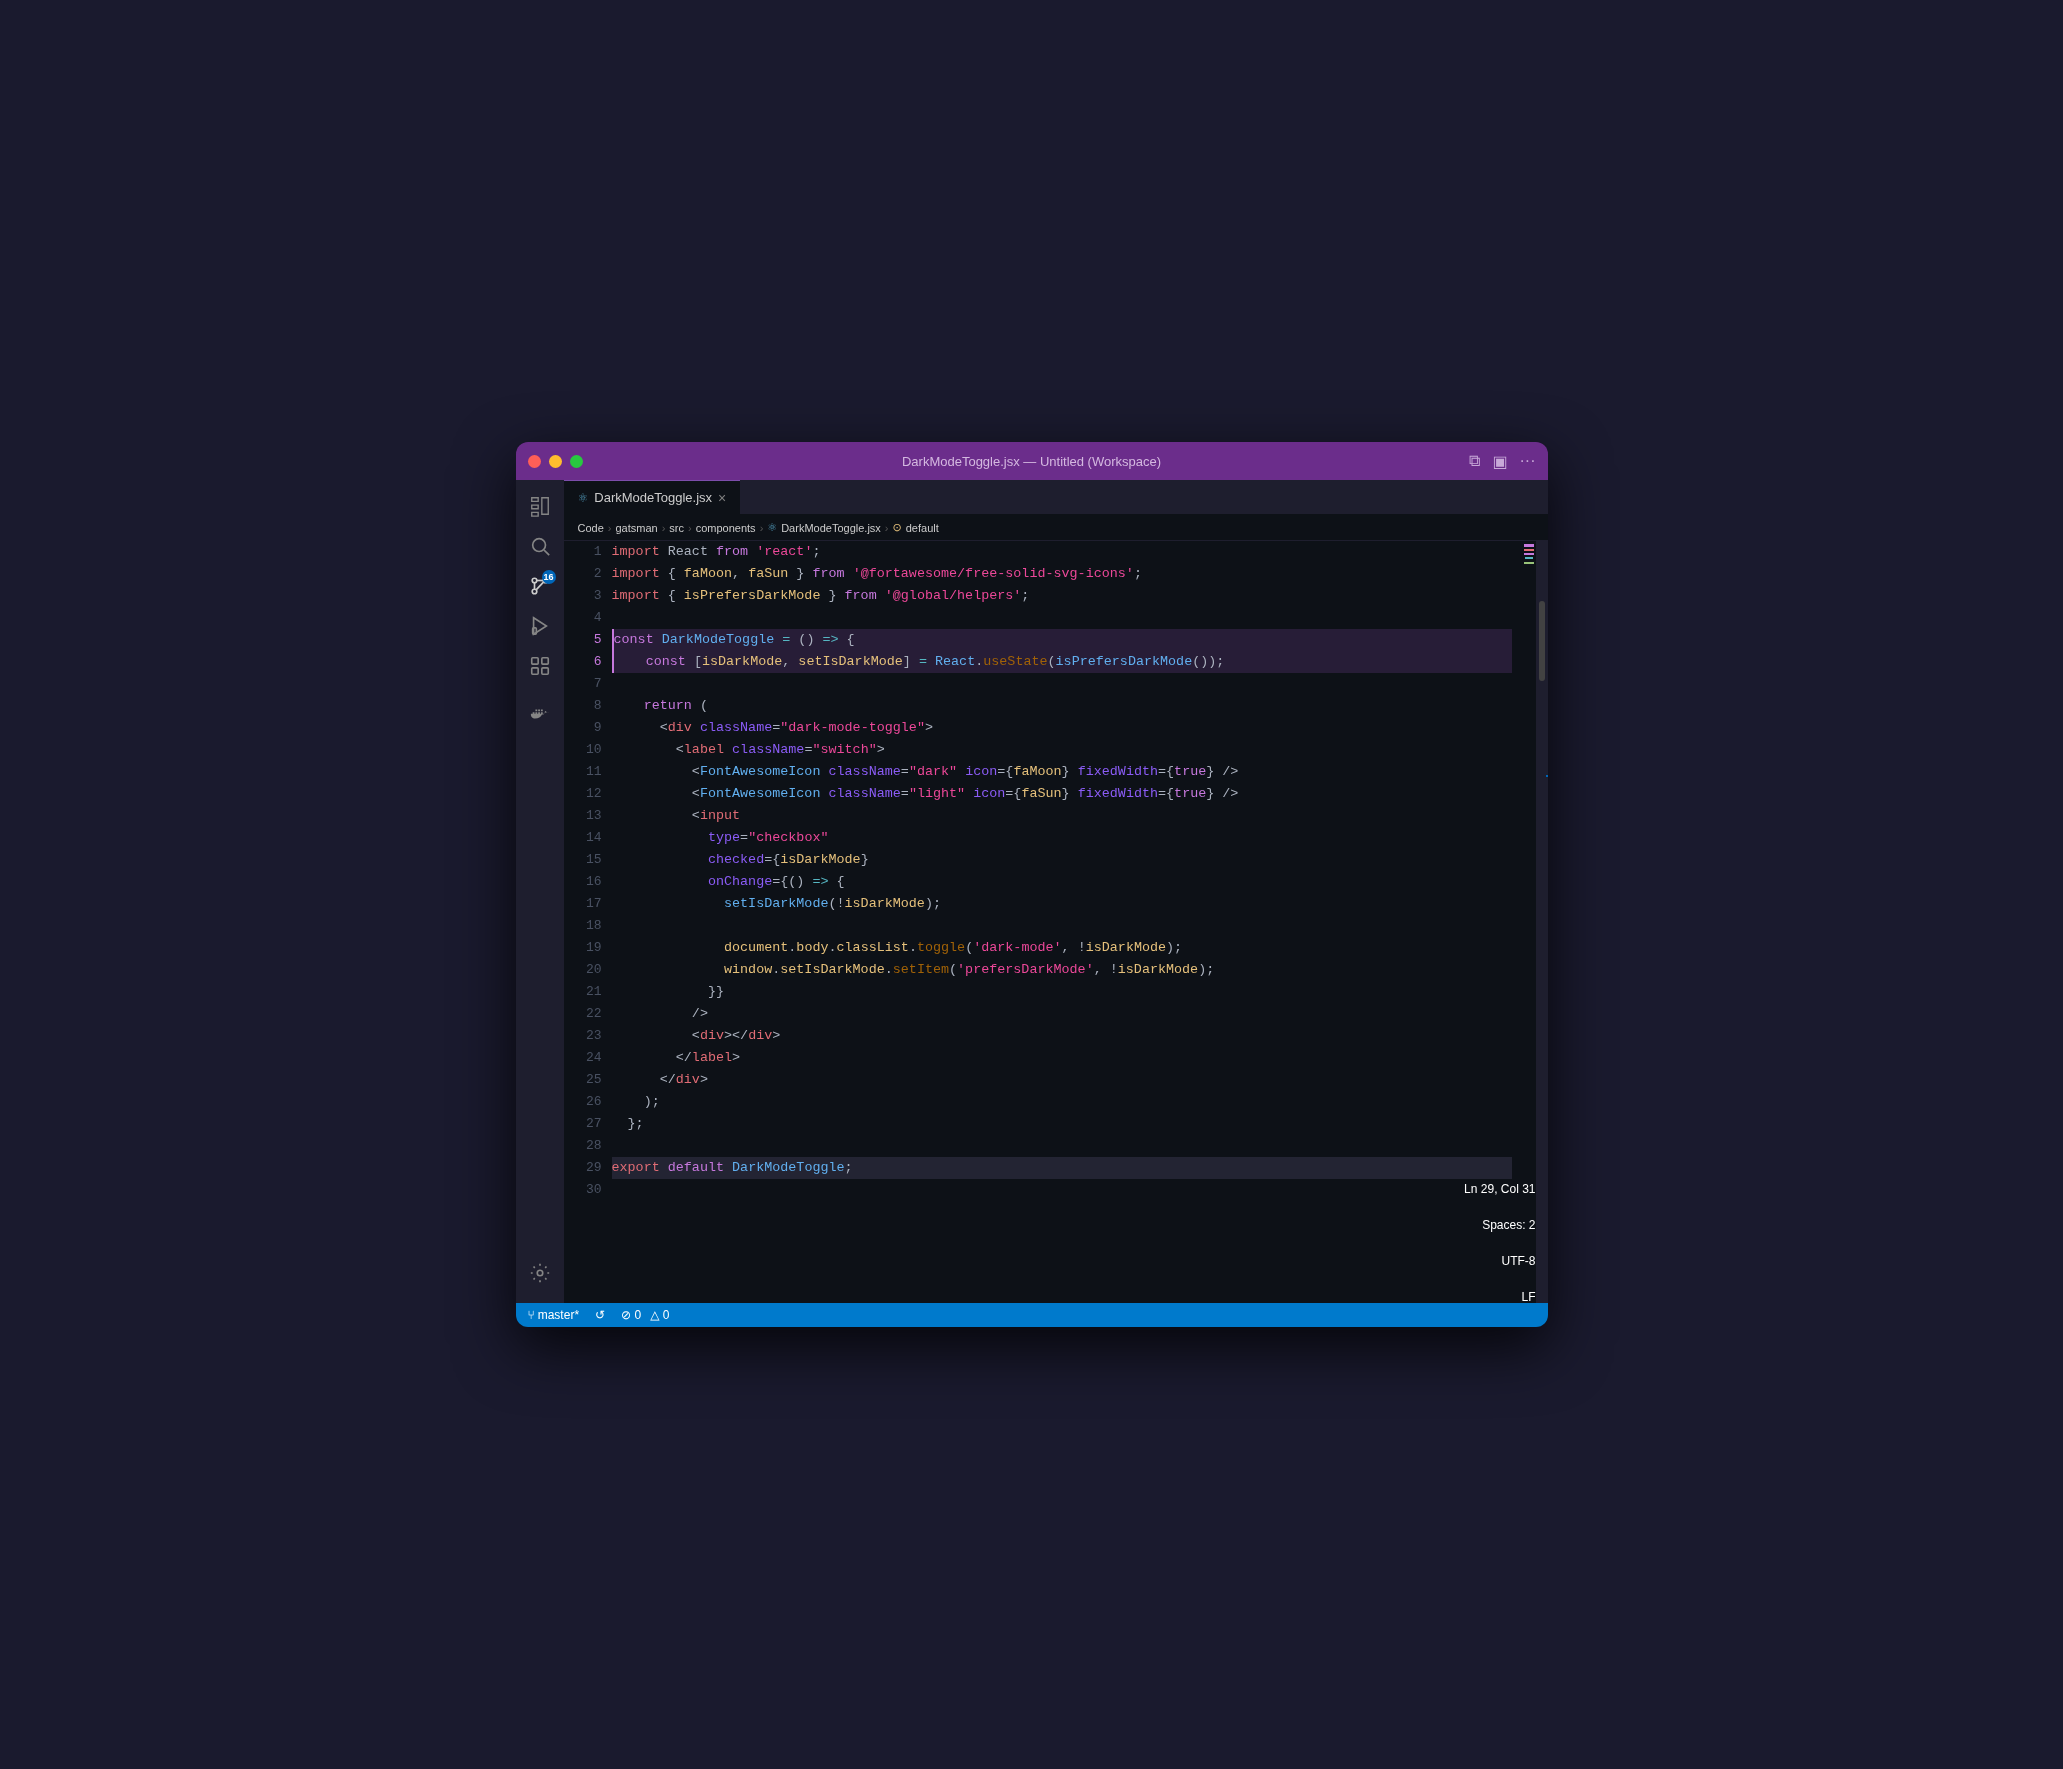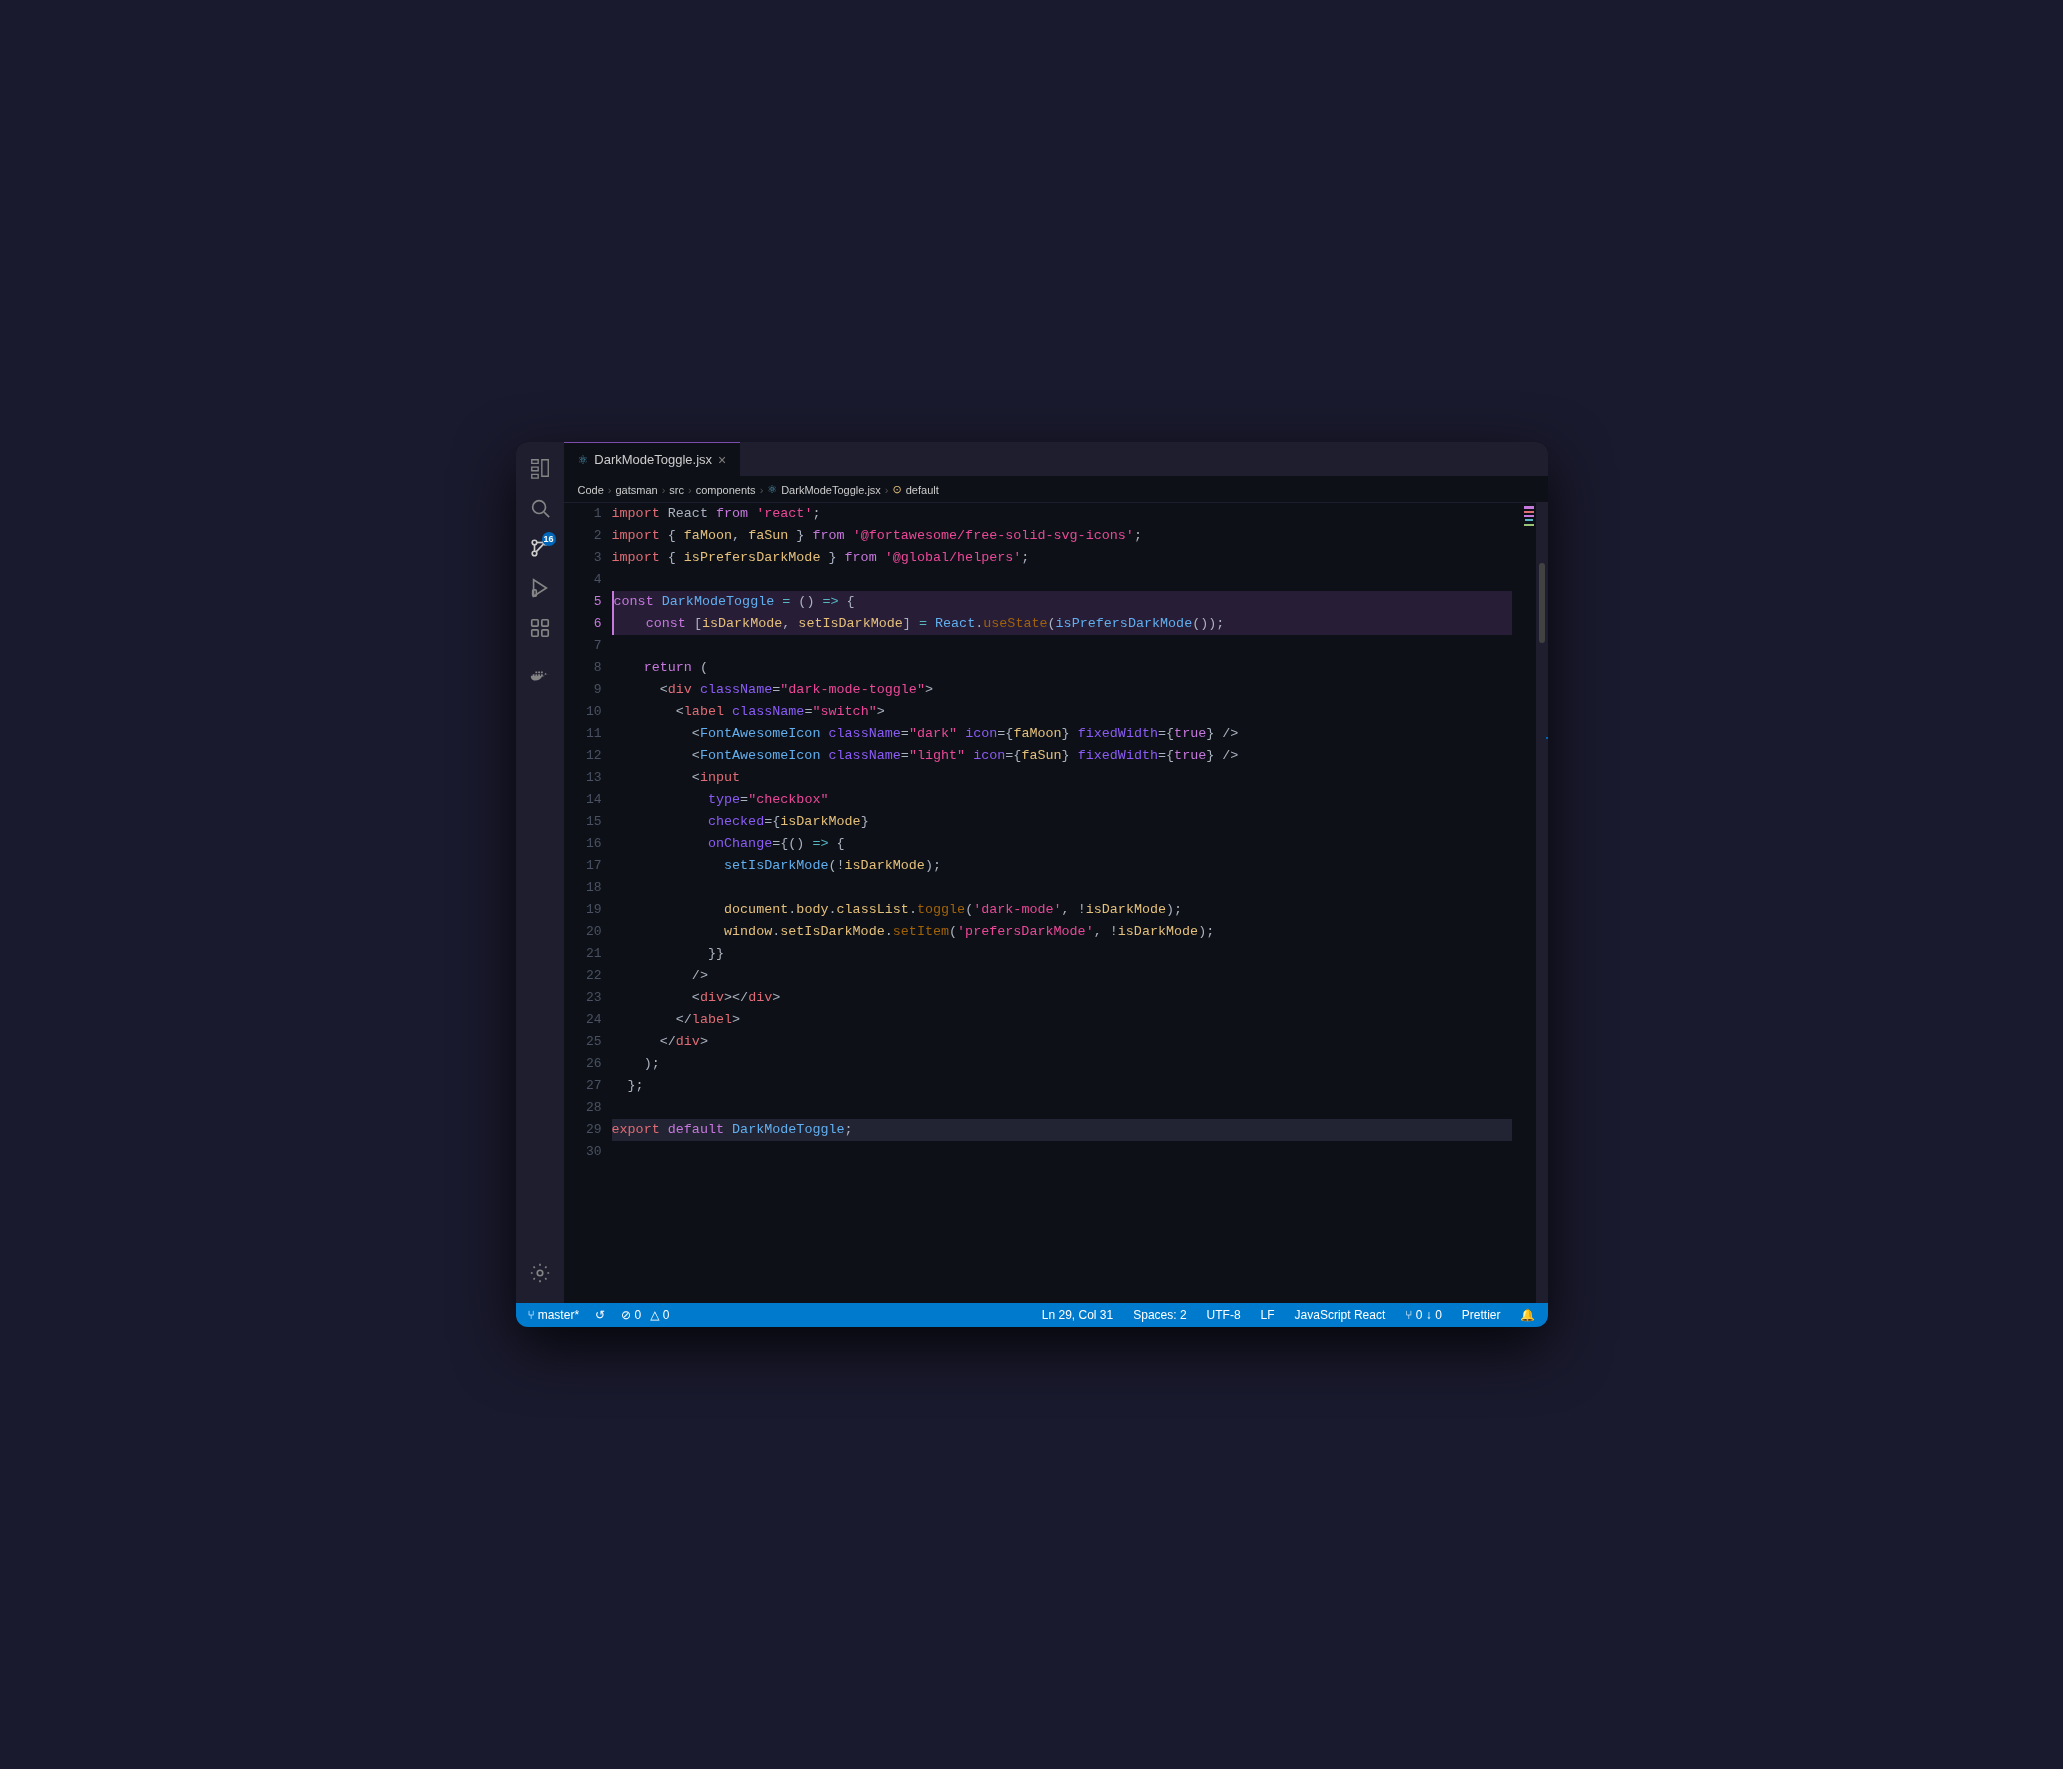--- a/index.html
+++ b/index.html
@@ -239,35 +239,49 @@
     .status-left {
       display: flex;
       align-items: center;
       gap: 8px;
     }
     .status-right {
       margin-left: auto;
       display: flex;
       align-items: flex-end;
       gap: 12px;
+      flex-direction: column;
     }
     .status-item {
       display: flex;
       align-items: center;
       gap: 3px;
       cursor: pointer;
       padding: 0 4px;
       height: 24px;
     }
   </style>
 </head>
 <body>
 
 <div class="window">
 
+  <div class="titlebar">
+    <div class="titlebar-buttons">
+      <button class="tb-btn tb-close"></button>
+      <button class="tb-btn tb-minimize"></button>
+      <button class="tb-btn tb-maximize"></button>
+    </div>
+    <div class="titlebar-title">DarkModeToggle.jsx — Untitled (Workspace)</div>
+    <div class="titlebar-right">
+      <span>⧉</span>
+      <span>▣</span>
+      <span>···</span>
+    </div>
+  </div>
 
   <div class="main-area">
 
     <div class="activity-bar">
       <div class="activity-icon">
         <svg width="22" height="22" viewBox="0 0 24 24" fill="none" stroke="#858585" stroke-width="1.5">
           <path d="M3 3h7v4H3zM3 11h7v4H3zM3 19h7v4H3zM14 3h7v18H14z"></path>
         </svg>
       </div>
       <div class="activity-icon">

